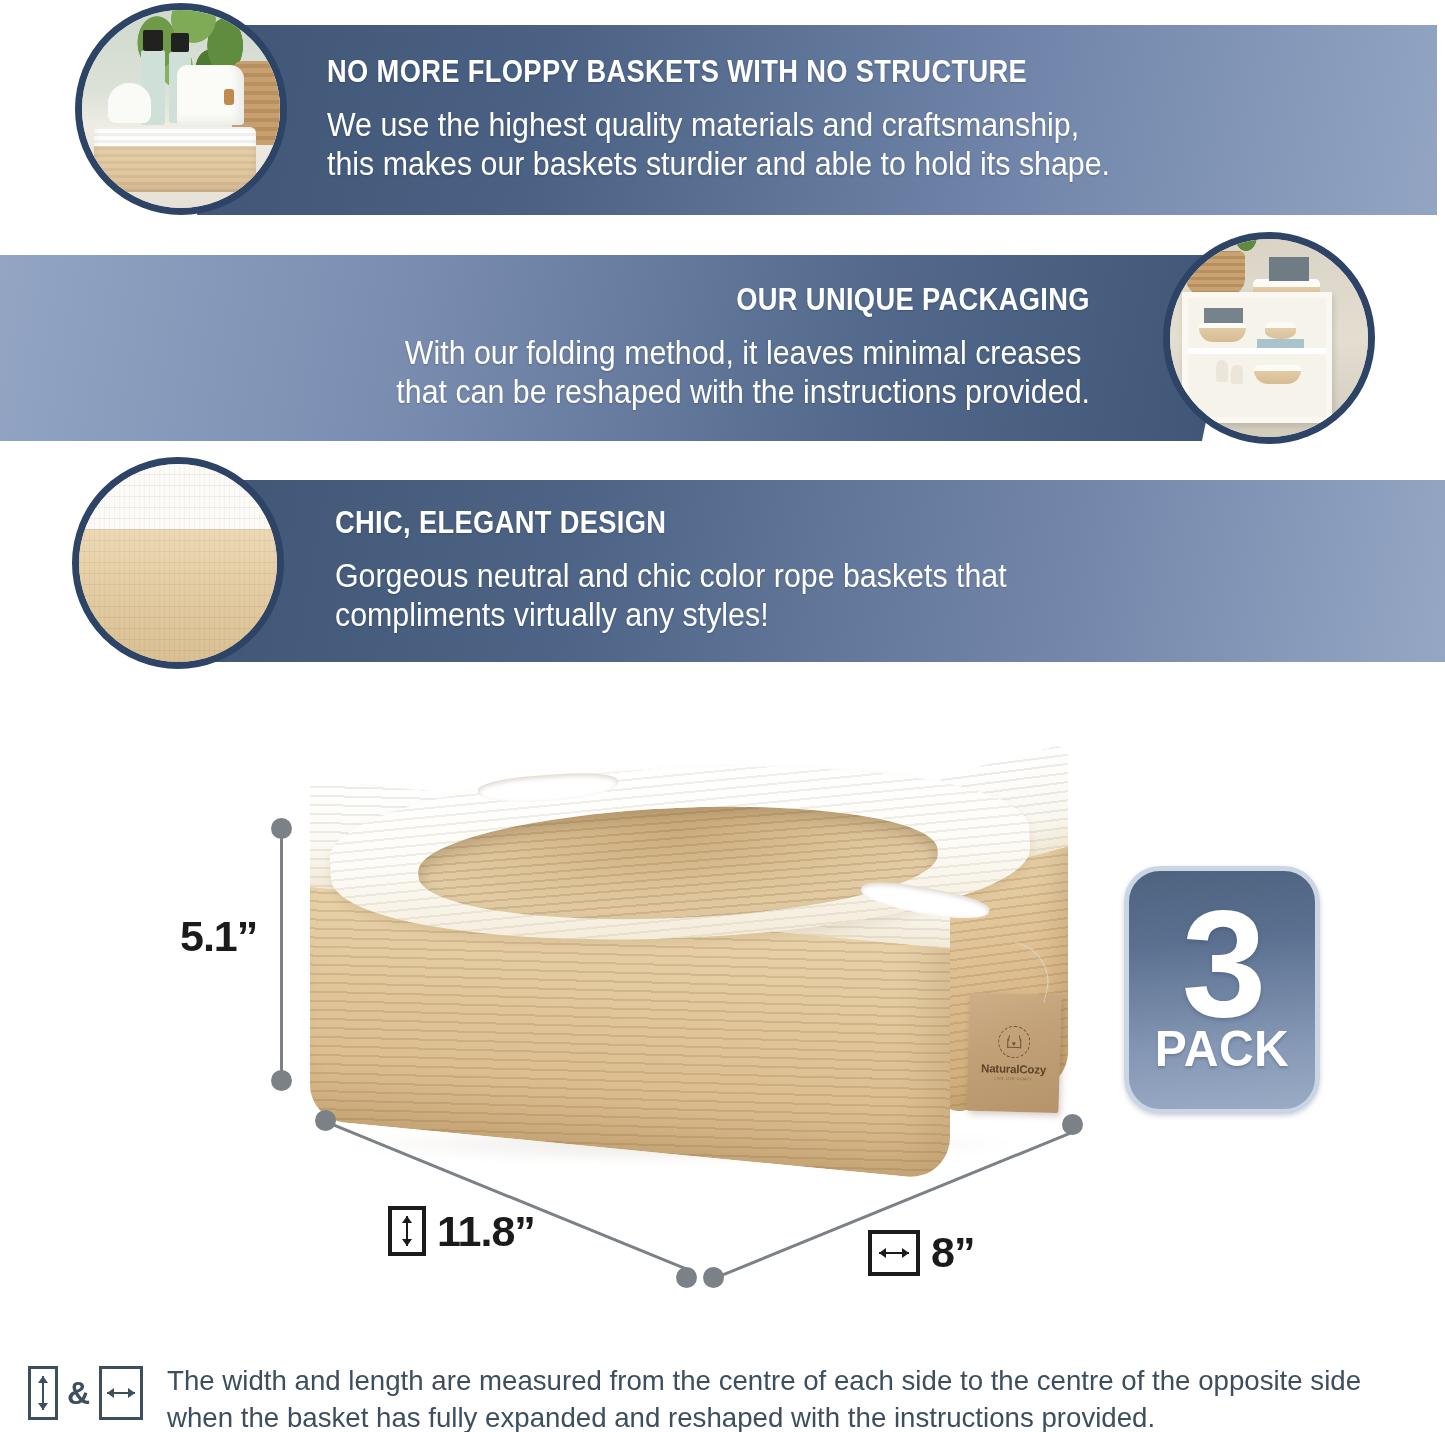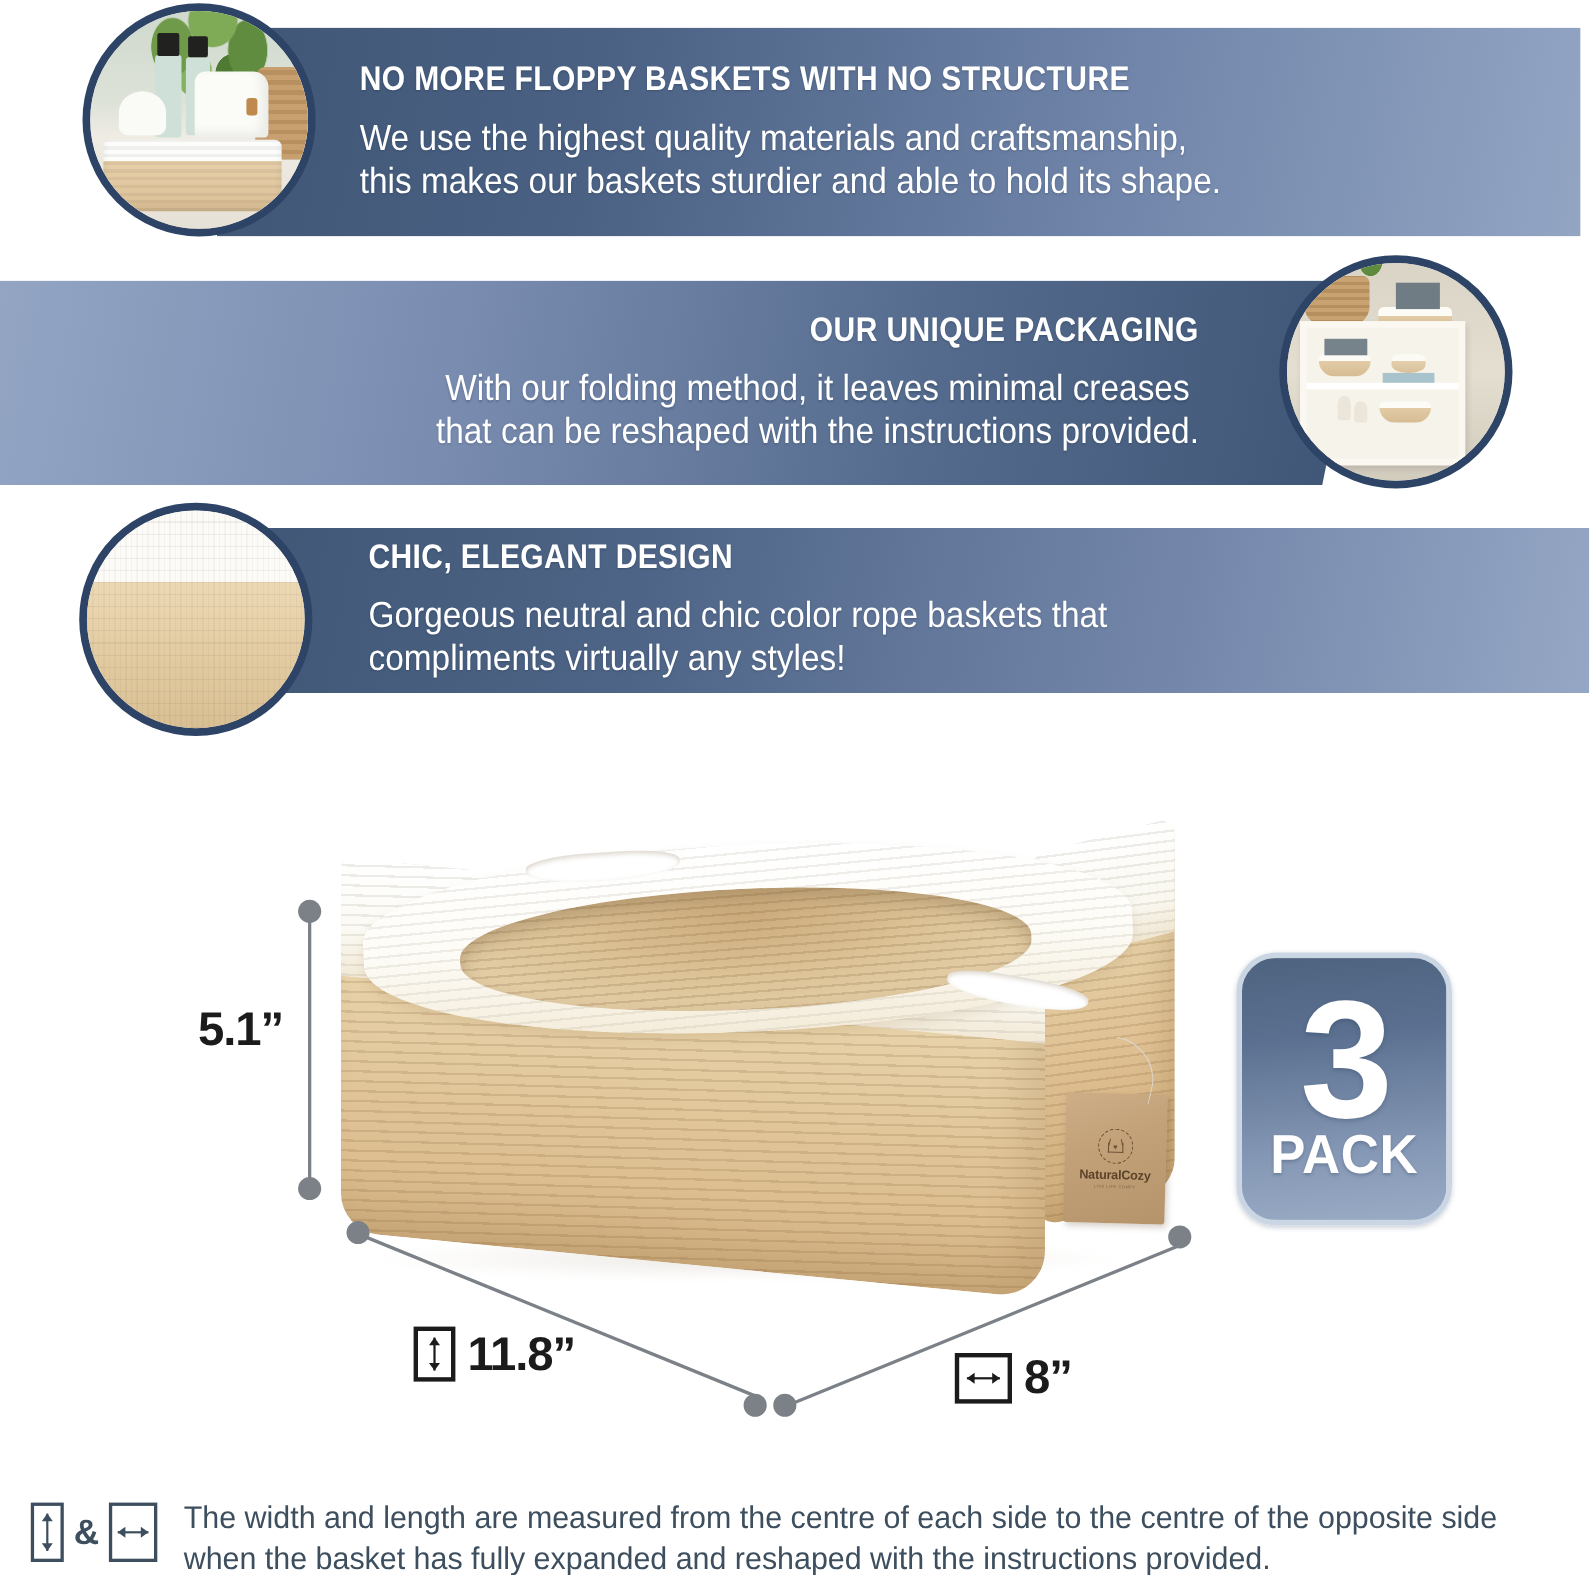--- a/index.html
+++ b/index.html
@@ -31,25 +31,24 @@
     padding: 14px 30px 14px 130px;
   }
   .banner-2 {
     left: 0px; top: 255px; width: 1240px; height: 186px;
     background: linear-gradient(100deg, #93a5c3 0%, #7a8db1 33%, #52698b 70%, #3e5576 100%);
     clip-path: polygon(0 0, 100% 0, calc(100% - 38px) 100%, 0 100%);
     padding: 12px 150px 12px 30px;
     align-items: flex-end;
   }
   .banner-3 {
-    left: 205px; top: 480px; width: 1240px; height: 150px;
+    left: 205px; top: 480px; width: 1240px; height: 182px;
     background: linear-gradient(100deg, #3f5675 0%, #4d6486 30%, #7487ab 70%, #95a7c4 100%);
     clip-path: polygon(38px 0, 100% 0, 100% 100%, 0 100%);
     padding: 12px 30px 12px 130px;
-    justify-content: flex-end;
   }
 
   .banner-title {
     color: #ffffff;
     font-size: 31px;
     font-weight: 700;
     letter-spacing: 0.4px;
     line-height: 1.05;
     transform: scaleX(0.88);
     transform-origin: left center;
@@ -377,21 +376,21 @@
   <div class="dim-dot" style="left:271px; top:118px;"></div>
   <div class="dim-line" style="left:280px; top:128px; width:3px; height:252px;"></div>
   <div class="dim-dot" style="left:271px; top:370px;"></div>
   <div class="dim-label" style="left:180px; top:212px;">
     <span>5.1”</span>
   </div>
 
   <div class="dim-dot" style="left:315px; top:410px;"></div>
   <div class="dim-line" style="left:325px; top:420px; width:394px; height:2.5px; transform-origin: left center; transform: rotate(22.2deg);"></div>
   <div class="dim-dot" style="left:676px; top:567px;"></div>
-  <div class="dim-label" style="left:376px; top:506px;justify-content:flex-end;">
+  <div class="dim-label" style="left:388px; top:506px;justify-content:flex-end;">
     <span class="dim-icon">
         <span class="arrow-v"></span>
       </span>
     <span>11.8”</span>
   </div>
 
   <div class="dim-dot" style="left:703px; top:567px;"></div>
   <div class="dim-line" style="left:714px; top:577px; width:394px; height:2.5px; transform-origin: left center; transform: rotate(-22.2deg);"></div>
   <div class="dim-dot" style="left:1062px; top:414px;"></div>
   <div class="dim-label" style="left:868px; top:528px;">

